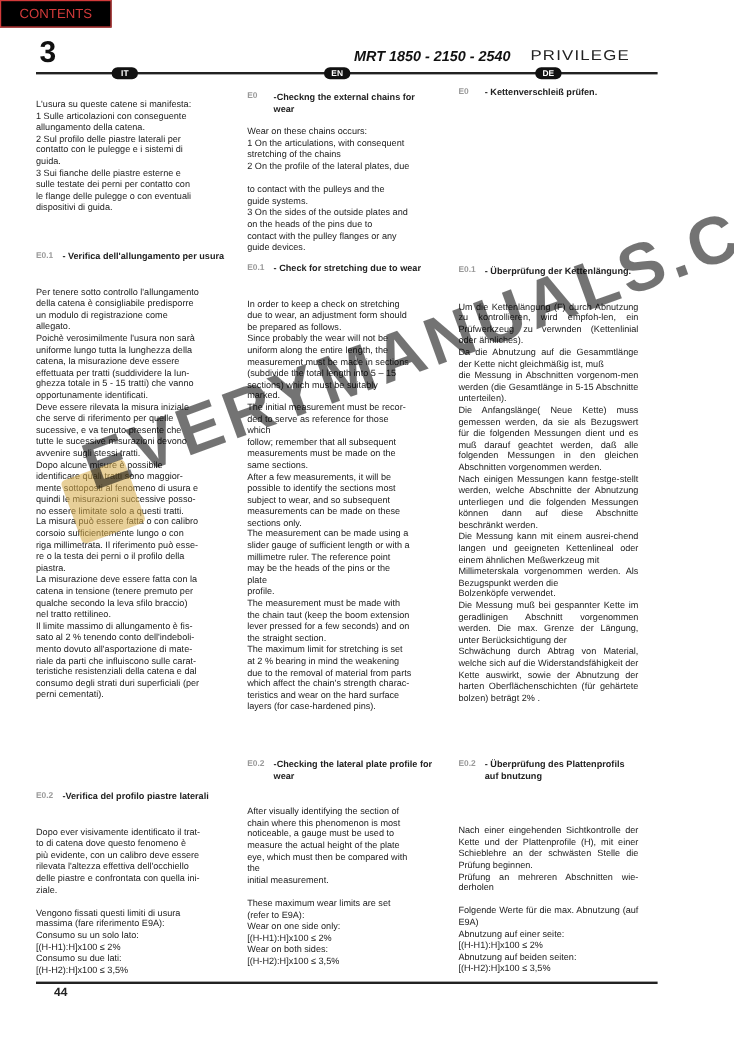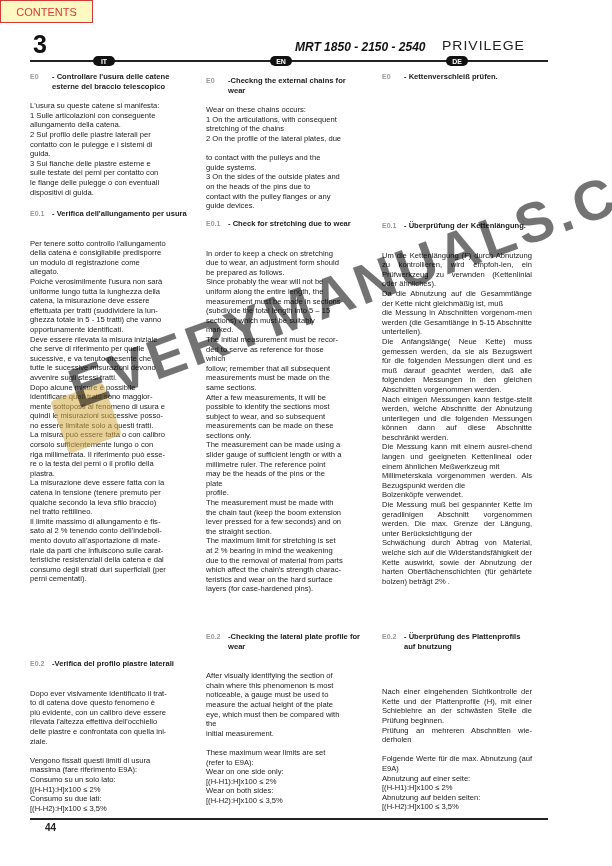--- a/index.html
+++ b/index.html
@@ -1,17 +1,17 @@
 <!DOCTYPE html>
 <html><head>
 <meta charset="utf-8">
 <style>
   html, body { margin:0; padding:0; background:#ffffff; }
   body { width:612px; height:866px; position:relative; overflow:hidden; font-family:"Liberation Sans", sans-serif; color:#222; }
-  .contents-btn { position:absolute; left:0; top:0; width:93px; height:23px; border:1px solid #d23a3a; box-sizing:border-box; color:#d23a3a; font-size:11px; display:flex; align-items:center; justify-content:center; background:#fef9c3; cursor:pointer; }
+  .contents-btn { position:absolute; left:0; top:0; width:93px; height:23px; border:1px solid #d23a3a; box-sizing:border-box; color:#d23a3a; font-size:11px; display:flex; align-items:center; justify-content:center; background:#000000; cursor:pointer; }
   .chapter { position:absolute; left:33px; top:30px; font-size:25px; font-weight:bold; color:#111; }
   .model { position:absolute; left:295px; top:40px; font-size:12px; font-weight:bold; font-style:italic; color:#111;text-align:center; }
   .brand { position:absolute; left:442px; top:38px; font-size:14px; letter-spacing:1px; color:#222; font-weight:normal; transform:scaleY(0.85); }
   .topline { position:absolute; left:30px; top:60px; width:518px; height:2px; background:#222; }
   .pill { position:absolute; top:56px; width:22px; height:10px; background:#111; border-radius:6px; color:#fff; font-size:7px; font-weight:bold; display:flex; align-items:center; justify-content:center; }
   .col { position:absolute; top:70px; font-size:7.6px; line-height:9.6px; color:#222; }
   .col.it { left:30px; width:160px; }
   .col.en { left:206px; width:155px; }
   .col.de { left:382px; width:150px; }
   .sec { position:absolute; left:0; width:100%; }
@@ -34,24 +34,20 @@
 <div class="model">MRT 1850 - 2150 - 2540</div>
 <div class="brand">PRIVILEGE</div>
 
 <div class="topline"></div>
 <div class="pill" style="left:93px">IT</div>
 <div class="pill" style="left:270px">EN</div>
 <div class="pill" style="left:446px">DE</div>
 
 <div class="col it">
   <div class="sec" style="top:2px">
-    <div class="heading">
-      <span class="code">E0</span>
-      <span class="txt">- Controllare l'usura delle catene esterne del braccio telescopico</span>
-    </div>
     <p class="para" style="margin-top:10px">L'usura su queste catene si manifesta:
 1 Sulle articolazioni con conseguente
    allungamento della catena.
 2 Sul profilo delle piastre  laterali per
    contatto con le pulegge e i sistemi di
    guida.
 3 Sui fianche delle piastre esterne e
    sulle testate dei perni per contatto con
    le flange delle pulegge o con eventuali
    dispositivi di guida.</p>

